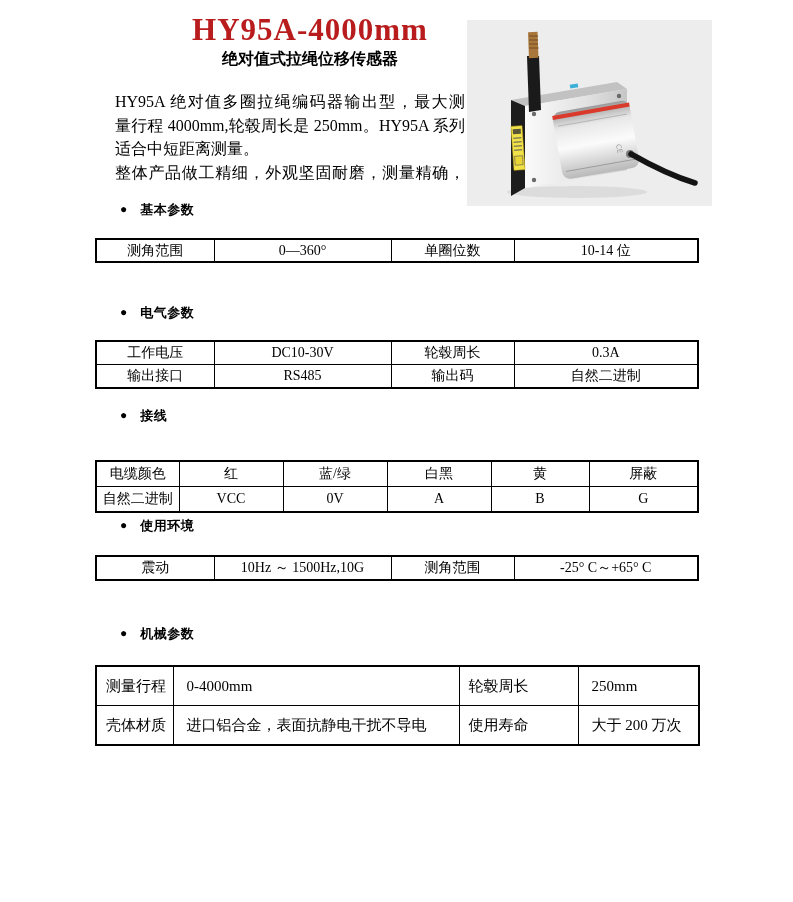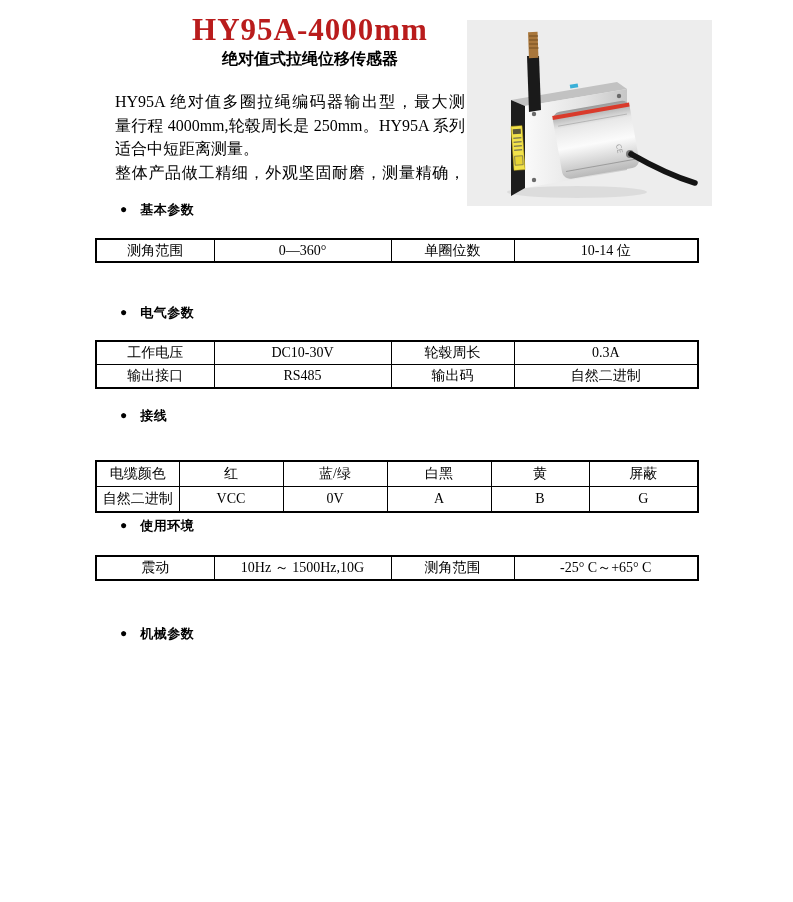--- a/index.html
+++ b/index.html
@@ -219,14 +219,26 @@
   <span class="bullet">●</span><span class="sec-title">机械参数</span>
 </div>
 <table class="abs t5" style="top:665px">
   <colgroup>
       <col style="width:77px">
       <col style="width:286px">
       <col style="width:119px">
       <col style="width:121px">
     </colgroup>
   <tbody>
+    <tr>
+      <td>测量行程</td>
+      <td class="val">0-4000mm</td>
+      <td>轮毂周长</td>
+      <td class="val">250mm</td>
+    </tr>
+    <tr>
+      <td>壳体材质</td>
+      <td class="val">进口铝合金，表面抗静电干扰不导电</td>
+      <td>使用寿命</td>
+      <td class="val">大于 200 万次</td>
+    </tr>
   </tbody>
 </table>
 
 </body></html>

